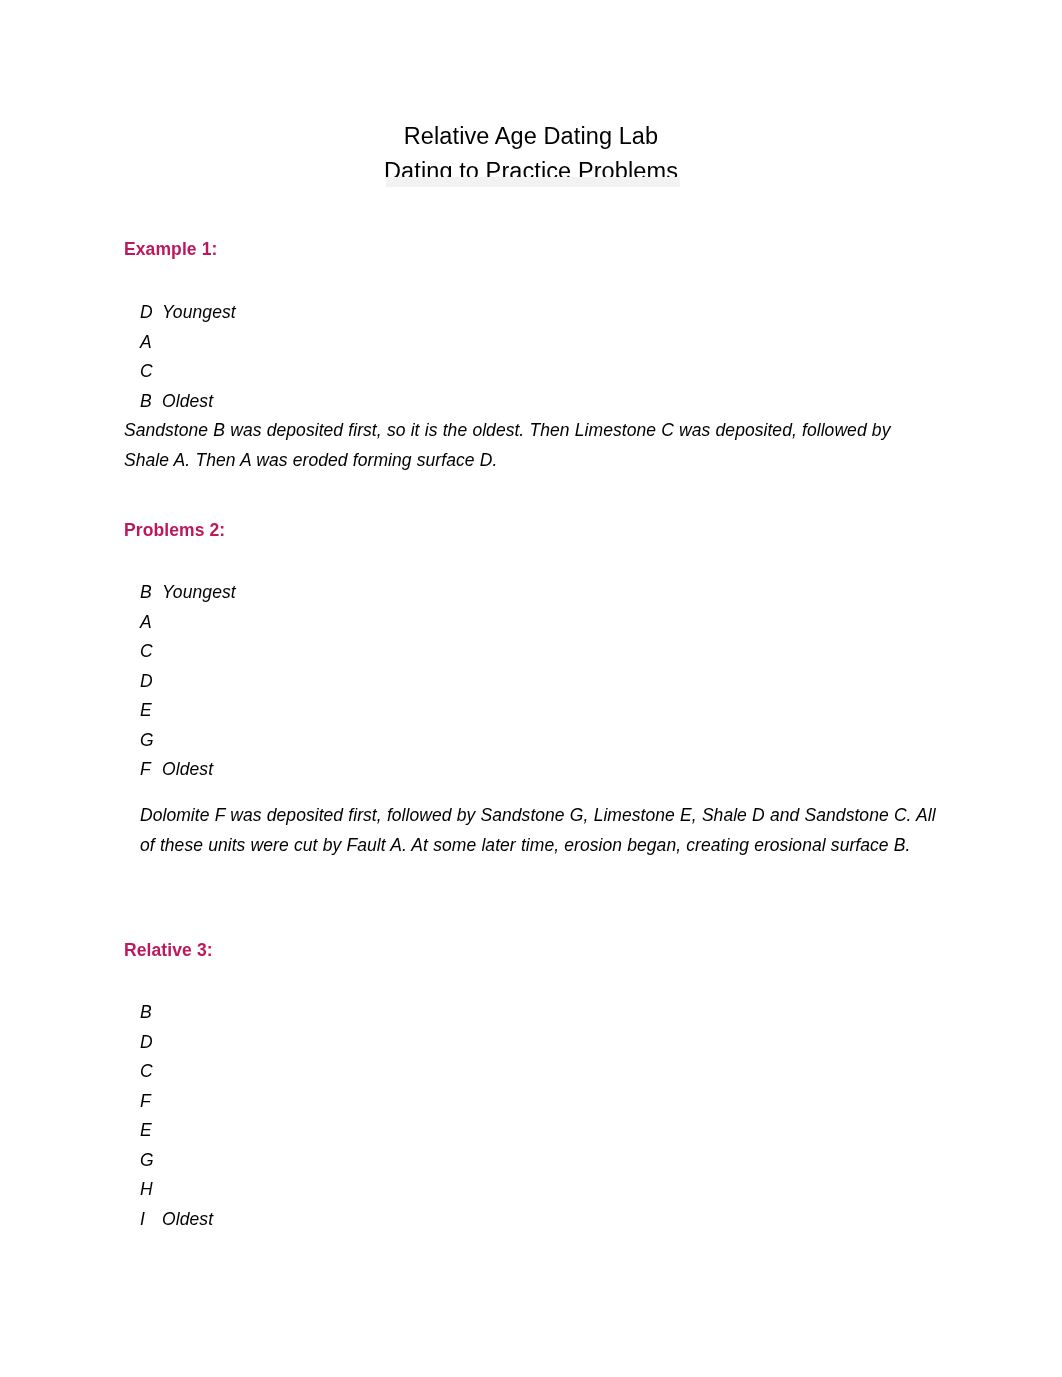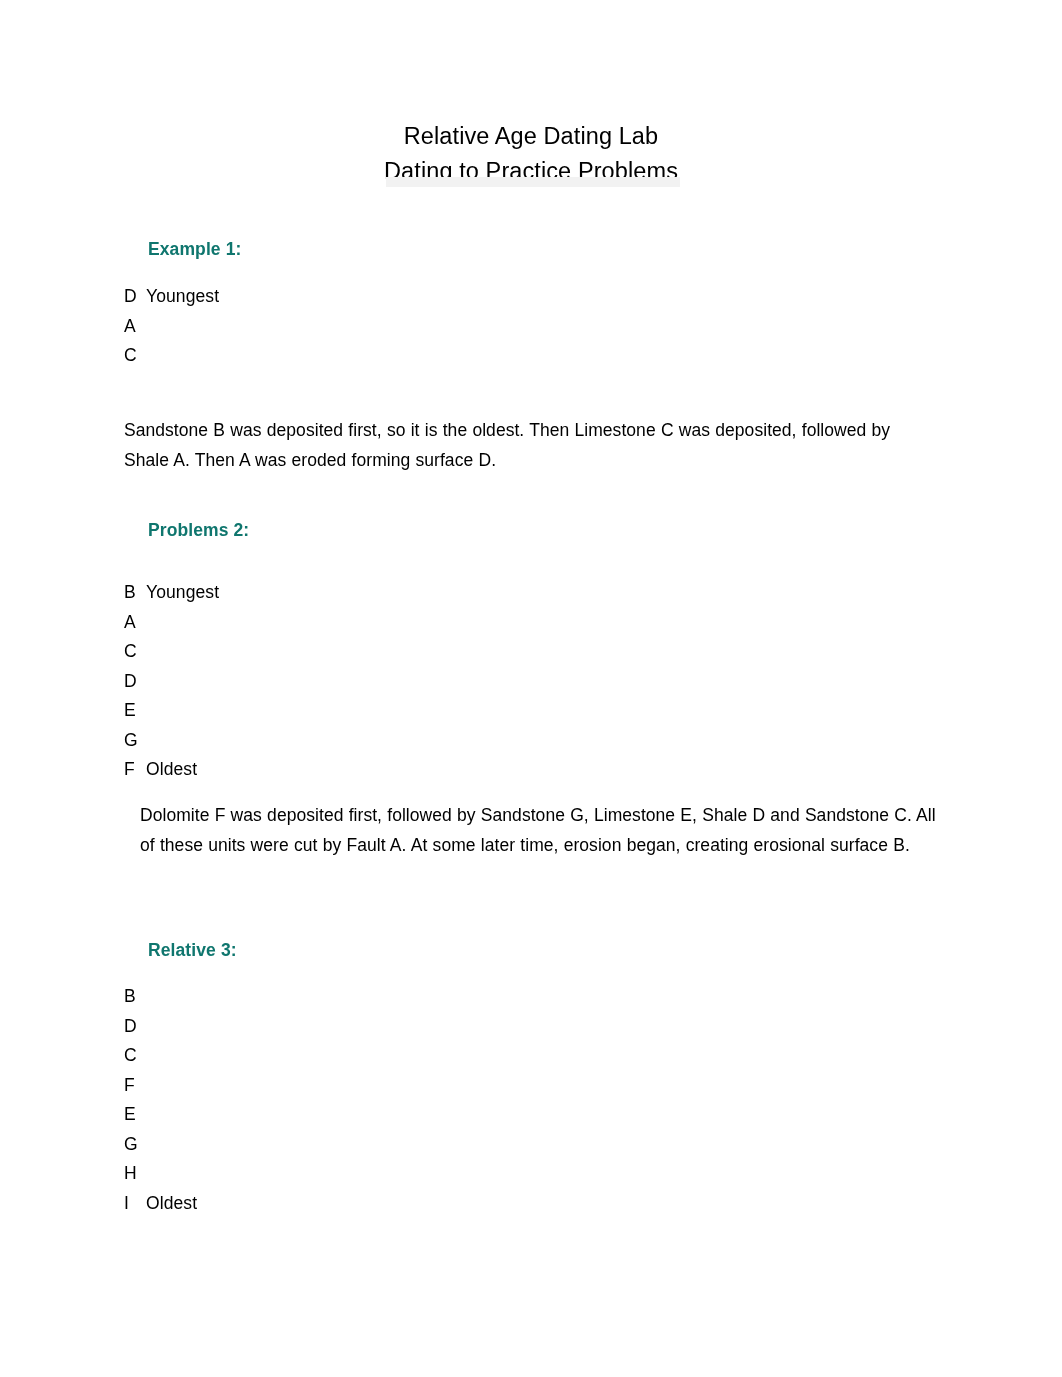--- a/index.html
+++ b/index.html
@@ -59,29 +59,29 @@
     width: 294px;
     height: 10px;
     background: #f2f2f2;
     pointer-events: none;
   }
 
   .section-heading {
     font-size: 17.5px;
     font-weight: bold;
     line-height: 24px;
-    color: #0f766e;
+    color: #be185d;
     letter-spacing: 0.1px;
-    margin-left: 24px;
   }
 
   .seq-list {
     list-style: none;
-    margin: 0;
+    margin: 16px;
     padding: 0;
+    font-style: italic;
   }
   .seq-item {
     font-size: 17.5px;
     line-height: 29.5px;
     color: #000000;
     white-space: pre;
     letter-spacing: 0.1px;
   }
   .seq-letter {
     display: inline-block;
@@ -91,29 +91,30 @@
     padding-left: 7px;
   }
 
   .paragraph {
     font-size: 17.5px;
     line-height: 29.5px;
     color: #000000;
     letter-spacing: 0.05px;
     word-spacing: 0.3px;
     text-align: left;
+    font-style: italic;
   }
 
   
   .blk-ex1-head   { position: absolute; left: 124px; top: 237px;  width: 830px; }
   .blk-ex1-list   { position: absolute; left: 124px; top: 282px;  width: 830px; }
   .blk-ex1-para   { position: absolute; left: 124px; top: 416px;  width: 810px; }
 
   .blk-ex2-head   { position: absolute; left: 124px; top: 518px;  width: 830px; }
-  .blk-ex2-list   { position: absolute; left: 124px; top: 578px;  width: 830px; }
+  .blk-ex2-list   { position: absolute; left: 124px; top: 562px;  width: 830px; }
   .blk-ex2-para   { position: absolute; left: 124px; top: 785px;  width: 828px; }
 
   .blk-ex3-head   { position: absolute; left: 124px; top: 938px;  width: 830px; }
   .blk-ex3-list   { position: absolute; left: 124px; top: 982px;  width: 830px; }
 </style>
 </head>
 <body>
 
 <div class="page">
 
@@ -124,20 +125,21 @@
   <div class="highlight-band"></div>
 
   <div class="blk-ex1-head">
     <div class="section-heading">Example 1:</div>
   </div>
 
   <ul class="seq-list blk-ex1-list">
     <li class="seq-item"><span class="seq-letter">D</span><span class="seq-label">Youngest</span></li>
     <li class="seq-item"><span class="seq-letter">A</span><span class="seq-label"></span></li>
     <li class="seq-item"><span class="seq-letter">C</span><span class="seq-label"></span></li>
+    <li class="seq-item"><span class="seq-letter">B</span><span class="seq-label">Oldest</span></li>
   </ul>
 
   <div class="blk-ex1-para">
     <p class="paragraph" style="margin:0;">Sandstone B was deposited first, so it is the oldest.  Then Limestone C was deposited, followed by Shale A.  Then A was eroded forming surface D.</p>
   </div>
 
   <div class="blk-ex2-head">
     <div class="section-heading">Problems 2:</div>
   </div>
 

